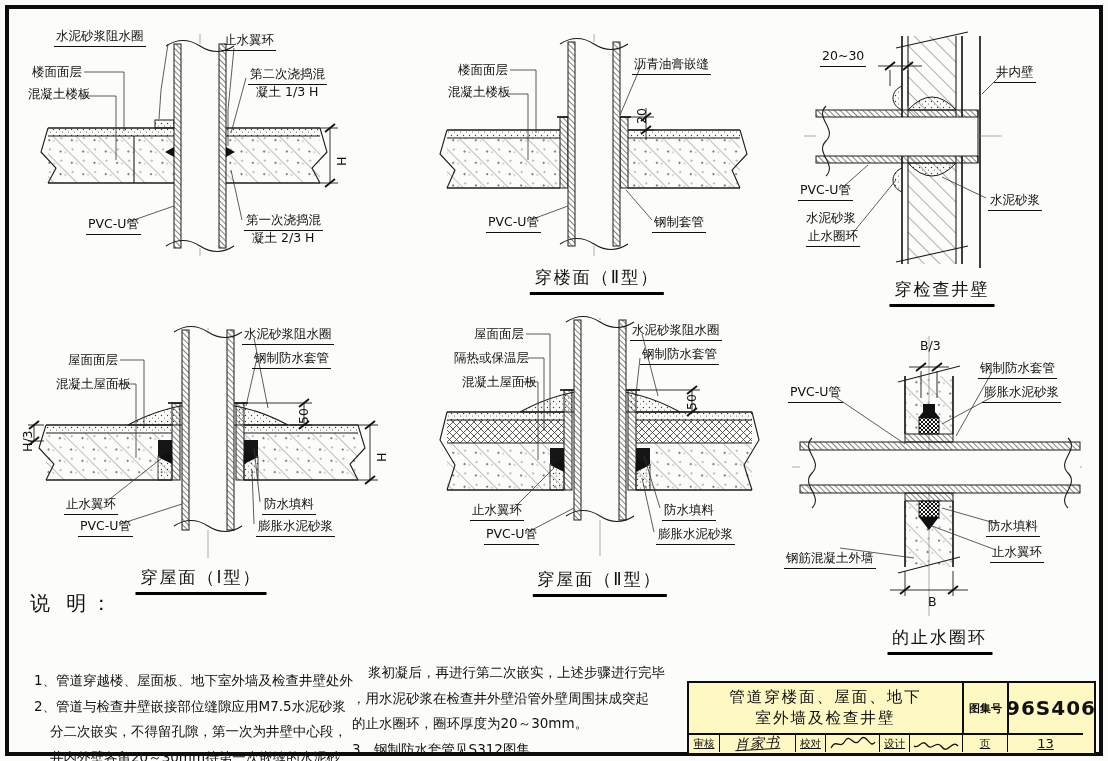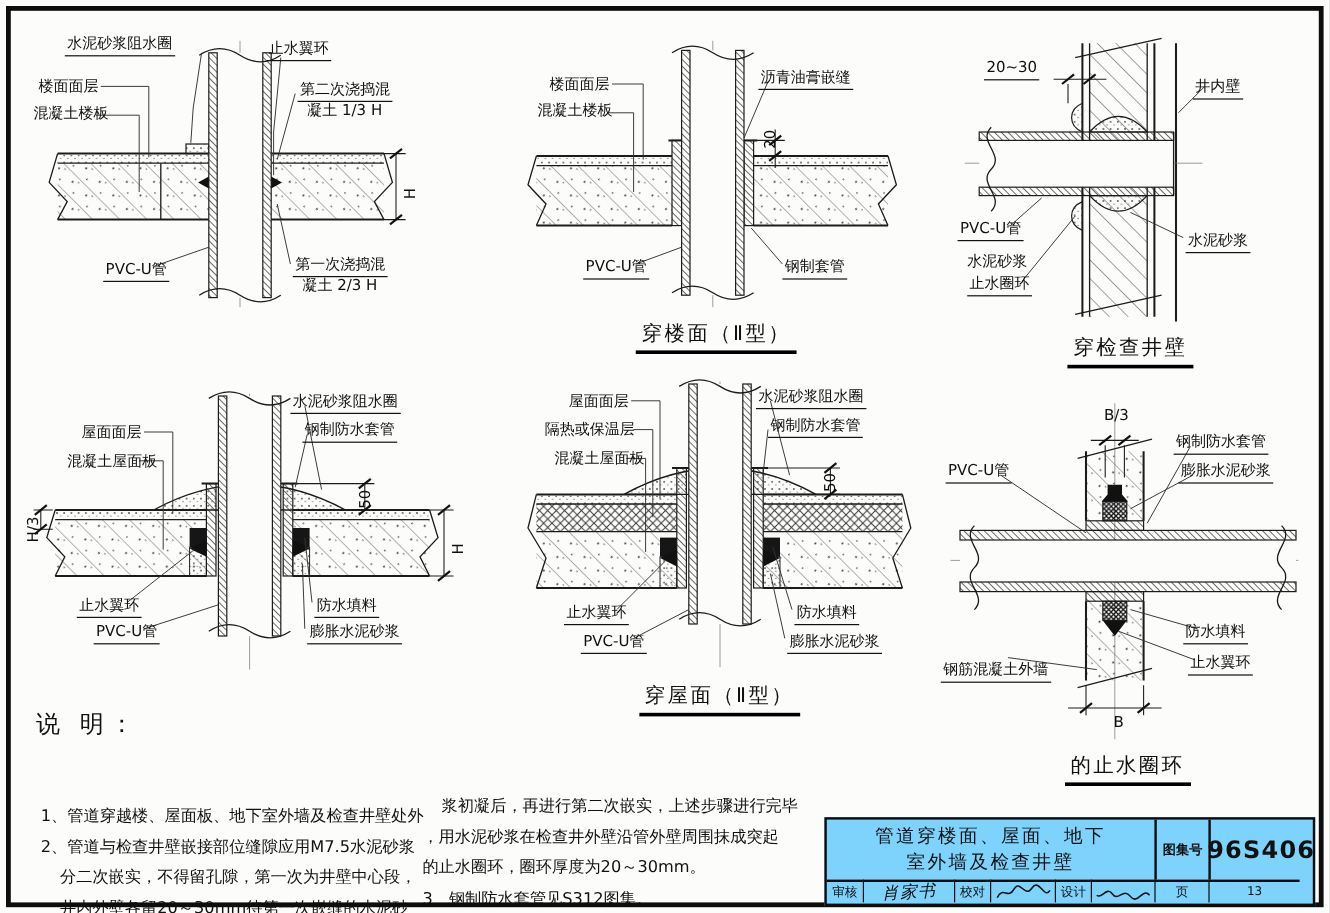--- a/index.html
+++ b/index.html
@@ -20,26 +20,26 @@
   .cap{position:absolute;left:50%;transform:translateX(-50%);font-size:17px;letter-spacing:2px;
        white-space:nowrap;border-bottom:3px solid #000;padding:0 5px 3px;}
   .notes{position:absolute;left:30px;top:590px;width:650px;}
   .notes-heading{position:absolute;left:0;top:0;font-size:20px;letter-spacing:5px;}
   .note-col{position:absolute;top:30px;width:330px;margin-top:48px;}
   .note-col.c1{left:4px;}
   .note-col.c2{left:322px;top:22px;}
   .note-line{font-size:13.5px;line-height:25.5px;white-space:nowrap;}
   .note-line.cont{padding-left:16px;}
   .tb{position:absolute;left:687px;top:681px;width:409px;height:74px;border:2.5px solid #0d0d0d;
-      box-sizing:border-box;background:#7dd3fc;}
+      box-sizing:border-box;background:#fef9c3;}
   .tb-cell{position:absolute;box-sizing:border-box;display:flex;align-items:center;justify-content:center;}
   .tb-title{left:0;top:0;width:273px;height:50px;flex-direction:column;font-size:15.5px;letter-spacing:2px;line-height:21px;}
   .tb-atlas-label{left:273px;top:0;width:45px;height:50px;border-left:2px solid #0d0d0d;font-size:11px;font-weight:bold;}
   .tb-atlas-no{left:318px;top:0;width:86px;height:50px;border-left:2px solid #0d0d0d;font-size:20px;font-weight:bold;letter-spacing:1px;}
-  .tb-r2{top:50px;height:19px;border-top:2px solid #0d0d0d;font-size:10.5px;}
+  .tb-r2{top:50px;height:19px;border-top:2px solid #0d0d0d;font-size:10.5px;text-decoration:underline;}
   .tb-r2.bl{border-left:1.5px solid #0d0d0d;}
   .sig{font-size:14px;font-style:italic;transform:rotate(-3deg);letter-spacing:1px;}
 </style>
 </head>
 <body>
 
 <div class="page">
   <div class="frame"></div>
 
   <svg width="0" height="0" style="position:absolute">
@@ -260,20 +260,21 @@
     <span class="lb" style="left:40px;top:58px">混凝土屋面板</span>
     <span class="lb u" style="left:226px;top:8px">水泥砂浆阻水圈</span>
     <span class="lb u" style="left:236px;top:32px">钢制防水套管</span>
     <span class="lb rot" style="left:280px;top:106px">50</span>
     <span class="lb rot" style="left:4px;top:134px">H/3</span>
     <span class="lb rot" style="left:358px;top:144px">H</span>
     <span class="lb u" style="left:48px;top:178px">止水翼环</span>
     <span class="lb u" style="left:62px;top:200px">PVC-U管</span>
     <span class="lb u" style="left:246px;top:178px">防水填料</span>
     <span class="lb u" style="left:240px;top:200px">膨胀水泥砂浆</span>
+    <figcaption class="cap" style="top:248px">穿屋面（Ⅰ型）</figcaption>
   </figure>
 
   <figure class="diagram" style="left:432px;top:310px;width:335px;height:318px;margin:0">
     <svg class="art" width="335" height="252" viewBox="0 0 335 252">
       <line class="thin" x1="168" y1="8" x2="168" y2="246"></line>
       <path d="M88,102 Q168,58 248,102 Z" fill="url(#pStip)" stroke="#1c1c1c" stroke-width="1.1"></path>
       <rect x="15" y="103" width="117" height="7" fill="url(#pStip)"></rect>
       <rect x="15" y="110" width="117" height="23" fill="url(#pCross)"></rect>
       <rect x="15" y="133" width="117" height="47" fill="url(#pConc)"></rect>
       <line class="ln th" x1="15" y1="102" x2="132" y2="102"></line>
@@ -417,15 +418,15 @@
         <path d="M2,12 C7,2 11,14 16,5 S25,13 31,4 S41,14 46,6" stroke="#111" stroke-width="1.3" fill="none"></path>
       </svg>
     </div>
     <div class="tb-cell tb-r2 bl" style="left:190px;width:30px">设计</div>
     <div class="tb-cell tb-r2 bl" style="left:220px;width:53px">
       <svg width="48" height="16" viewBox="0 0 48 16">
         <path d="M2,10 C6,14 10,2 15,9 S24,3 30,11 S40,3 46,10" stroke="#111" stroke-width="1.3" fill="none"></path>
       </svg>
     </div>
     <div class="tb-cell tb-r2 bl" style="left:273px;width:45px">页</div>
-    <div class="tb-cell tb-r2 bl" style="left:318px;width:76px;font-size:10px">13</div>
+    <div class="tb-cell tb-r2 bl" style="left:318px;width:76px;font-size:13px">13</div>
   </div>
 </div>
 
 </body></html>

